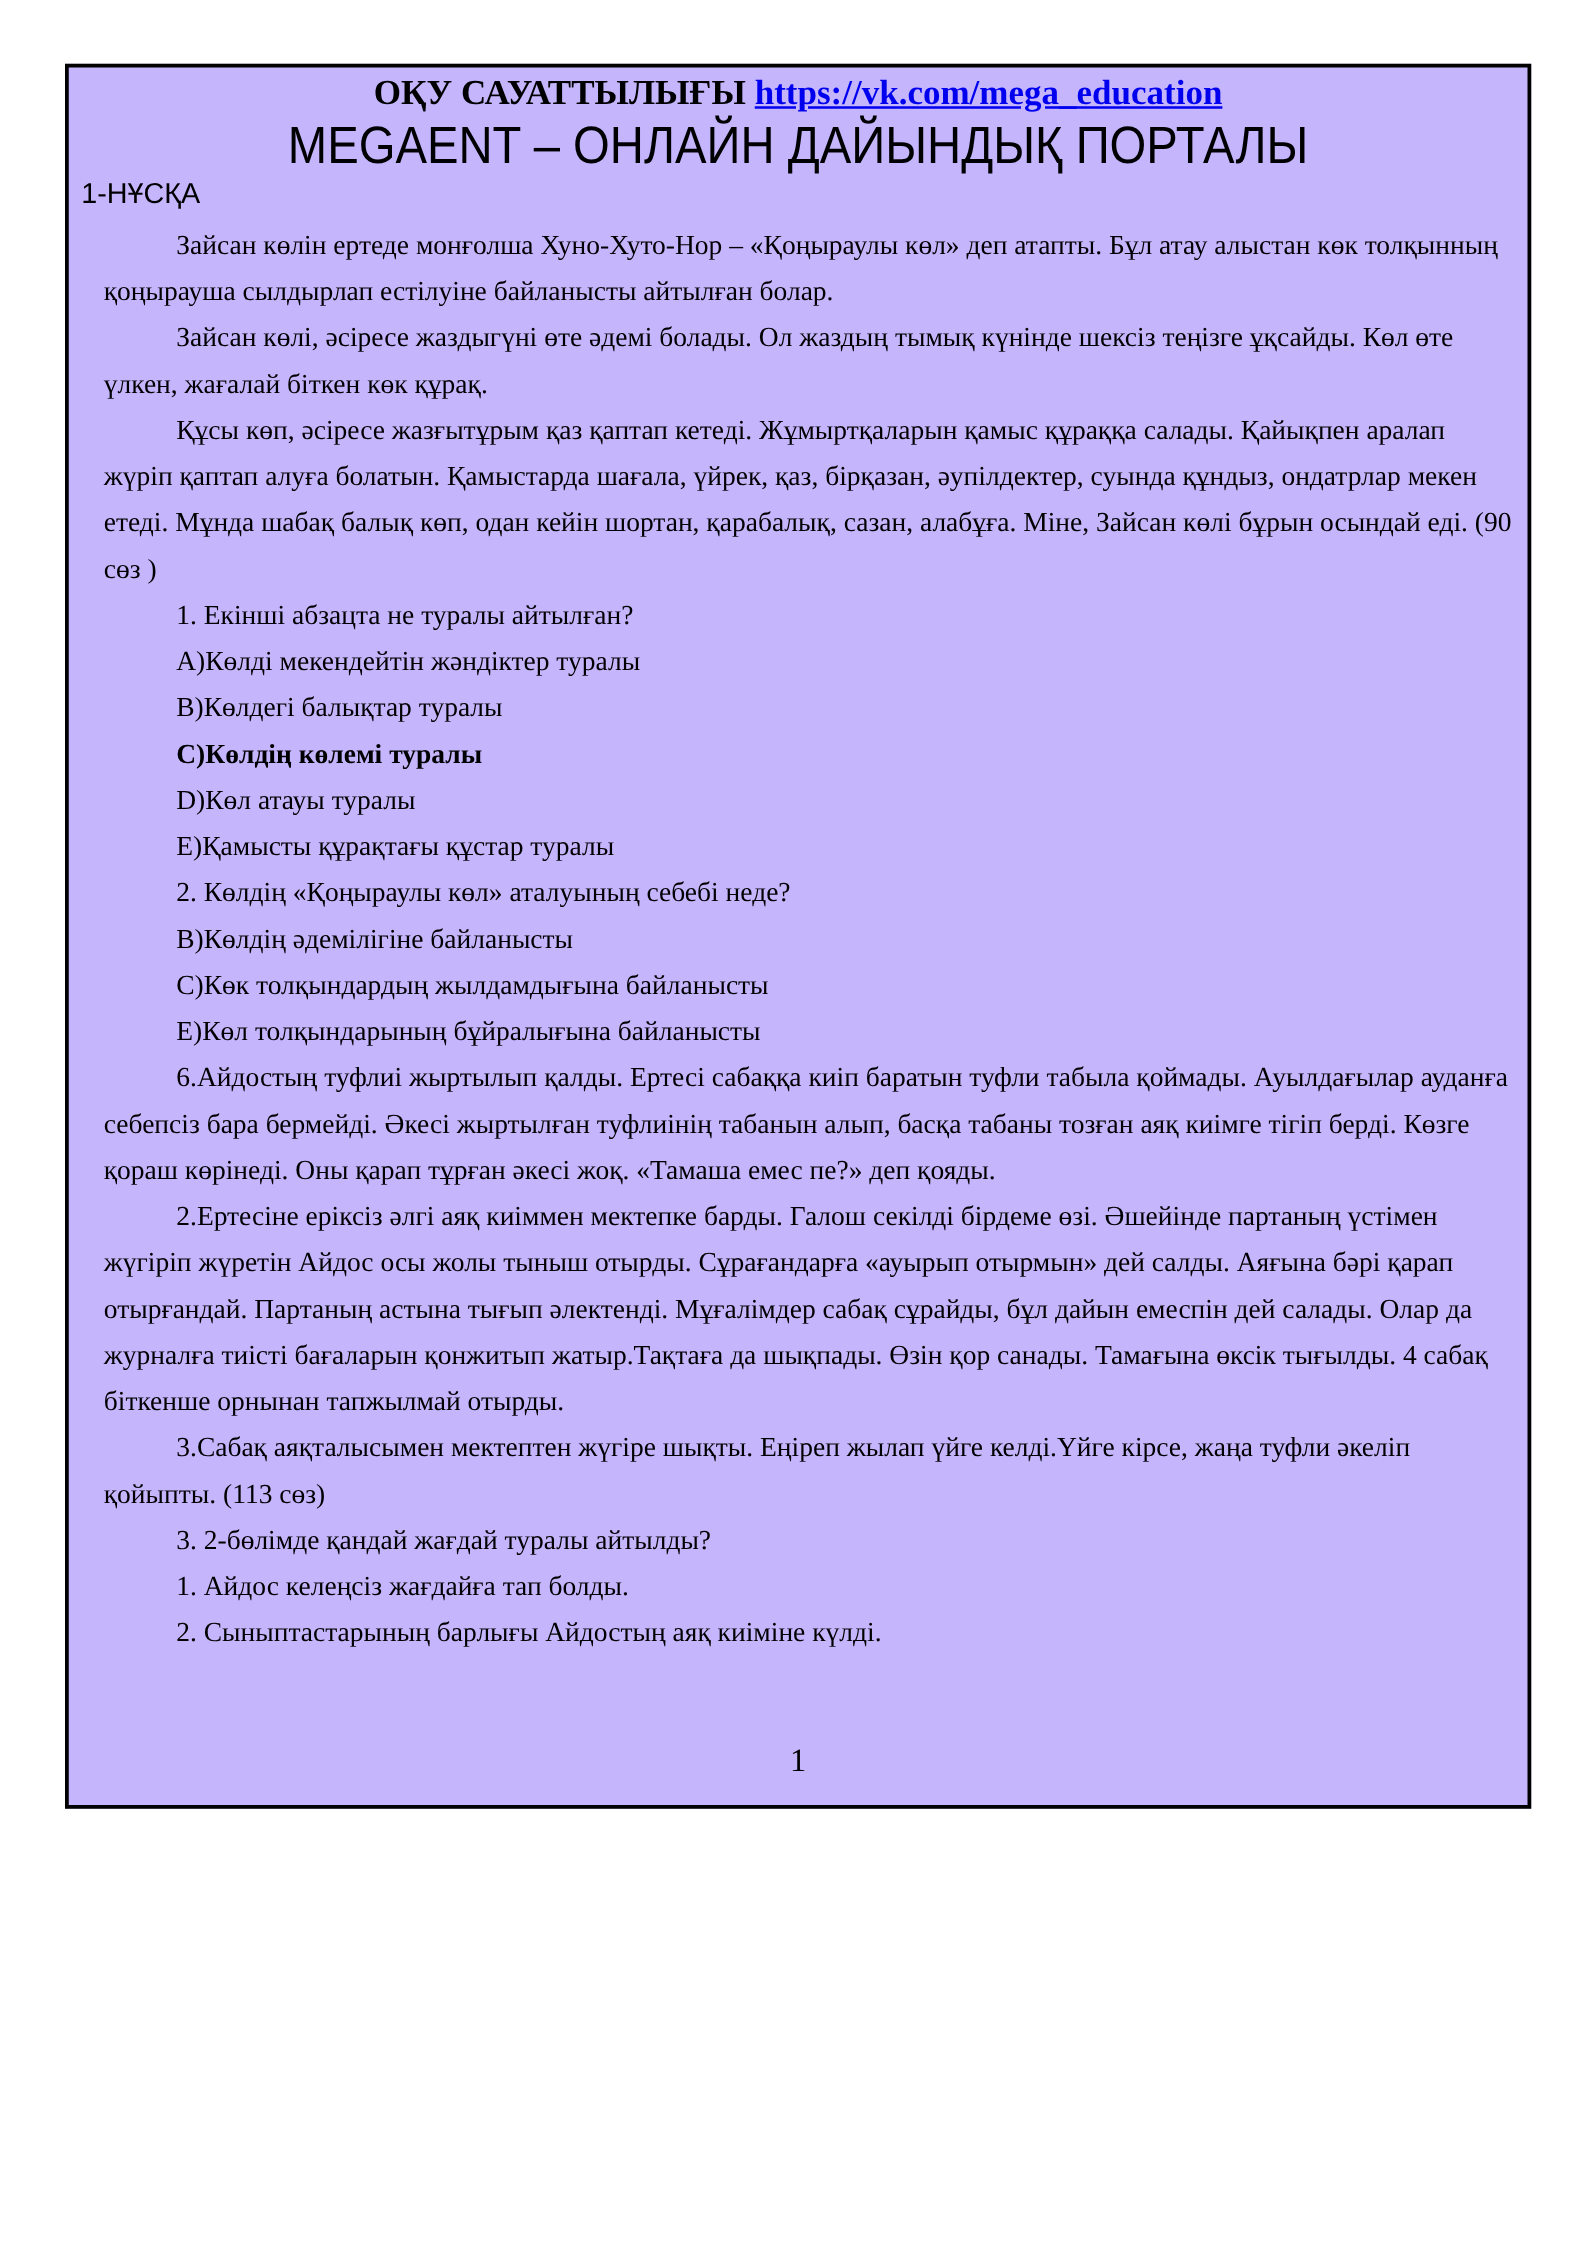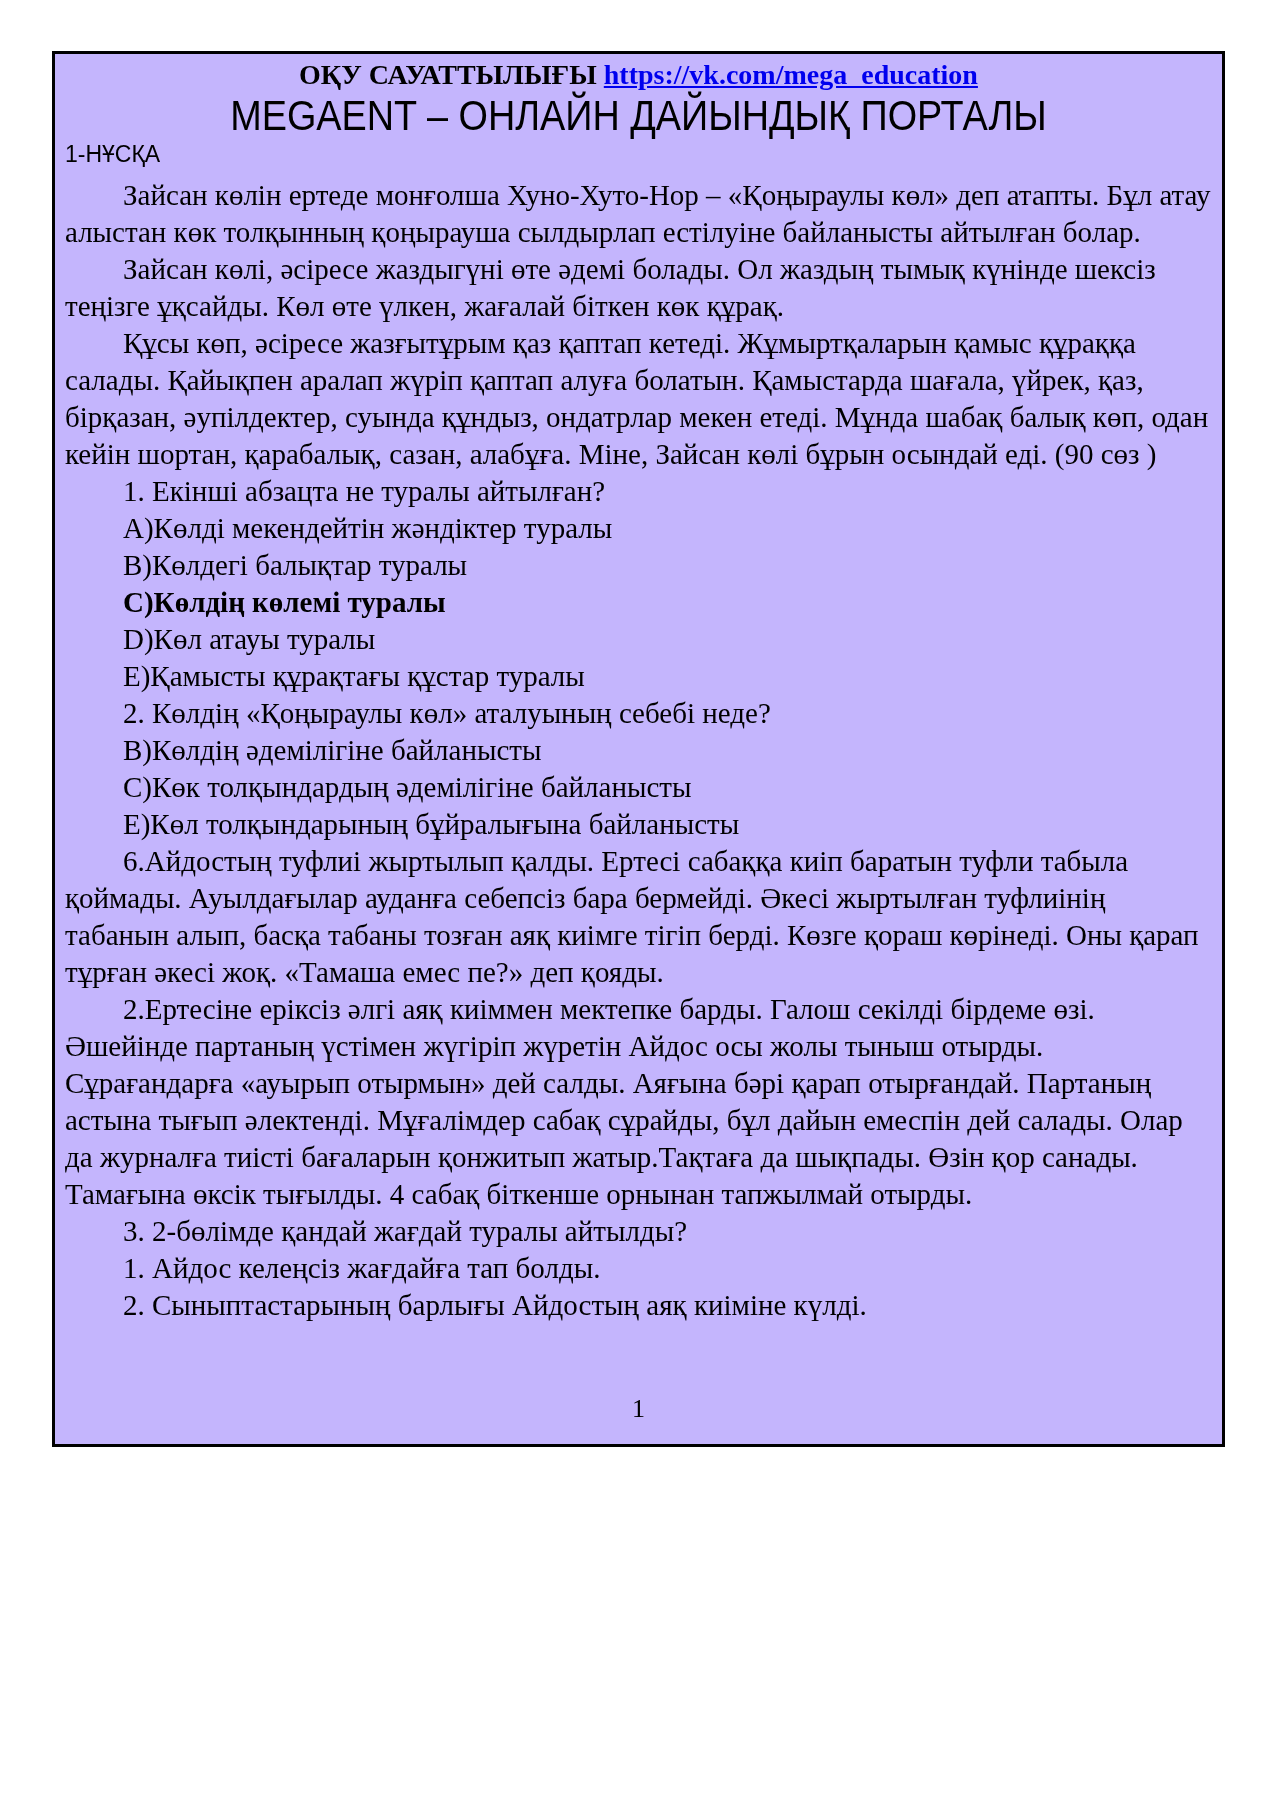--- a/index.html
+++ b/index.html
@@ -50,23 +50,24 @@
     transform: scaleX(0.9);
     transform-origin: 50% 50%;
   }
   .variant-label {
     font-family: "Liberation Sans", sans-serif;
     font-size: 23px;
     line-height: 28px;
   }
   .body-text {
     margin-top: 9px;
-    font-size: 29px;
+    font-size: 22px;
     line-height: 37px;
     text-align: left;
+    margin-left: 18px;
   }
   .body-text p {
     margin: 0;
     padding: 0;
     text-indent: 58px;
   }
   .body-text p.bold {
     font-weight: bold;
   }
   .page-number {
@@ -95,24 +96,25 @@
       <p>Зайсан көлі, әсіресе жаздыгүні өте әдемі болады. Ол жаздың тымық күнінде шексіз теңізге ұқсайды. Көл өте үлкен, жағалай біткен көк құрақ.</p>
       <p>Құсы көп, әсіресе жазғытұрым қаз қаптап кетеді. Жұмыртқаларын қамыс құраққа салады. Қайықпен аралап жүріп қаптап алуға болатын. Қамыстарда шағала, үйрек, қаз, бірқазан, әупілдектер, суында құндыз, ондатрлар мекен етеді. Мұнда шабақ балық көп, одан кейін шортан, қарабалық, сазан, алабұға. Міне, Зайсан көлі бұрын осындай еді. (90 сөз )</p>
       <p>1. Екінші абзацта не туралы айтылған?</p>
       <p>А)Көлді мекендейтін жәндіктер туралы</p>
       <p>В)Көлдегі балықтар туралы</p>
       <p class="bold">С)Көлдің көлемі туралы</p>
       <p>D)Көл атауы туралы</p>
       <p>Е)Қамысты құрақтағы құстар туралы</p>
       <p>2. Көлдің «Қоңыраулы көл» аталуының себебі неде?</p>
       <p>В)Көлдің әдемілігіне байланысты</p>
-      <p>С)Көк толқындардың әдемілігіне  байланысты</p>
+      <p>С)Көк толқындардың жылдамдығына  байланысты</p>
       <p>Е)Көл толқындарының бұйралығына байланысты</p>
       <p>6.Айдостың туфлиі жыртылып қалды. Ертесі сабаққа киіп баратын туфли табыла қоймады. Ауылдағылар ауданға себепсіз бара бермейді. Әкесі жыртылған туфлиінің табанын алып, басқа табаны тозған аяқ киімге тігіп берді. Көзге қораш көрінеді. Оны қарап тұрған әкесі жоқ. «Тамаша емес пе?» деп қояды.</p>
       <p>2.Ертесіне еріксіз әлгі аяқ киіммен мектепке барды. Галош секілді бірдеме өзі. Әшейінде партаның үстімен жүгіріп жүретін Айдос осы жолы тыныш отырды. Сұрағандарға «ауырып отырмын» дей салды. Аяғына бәрі қарап отырғандай. Партаның астына тығып әлектенді. Мұғалімдер сабақ сұрайды, бұл дайын емеспін дей салады. Олар да журналға тиісті бағаларын қонжитып жатыр.Тақтаға да шықпады. Өзін қор санады. Тамағына өксік тығылды. 4 сабақ біткенше орнынан тапжылмай отырды.</p>
+      <p>3.Сабақ аяқталысымен мектептен жүгіре шықты. Еңіреп жылап үйге келді.Үйге кірсе, жаңа туфли әкеліп қойыпты. (113 сөз)</p>
       <p>3. 2-бөлімде қандай жағдай туралы айтылды?</p>
       <p>1. Айдос келеңсіз жағдайға тап болды.</p>
       <p>2. Сыныптастарының барлығы Айдостың аяқ киіміне күлді.</p>
     </div>
 
   <div class="page-number">1</div>
 
 </div>
 
 </body></html>

